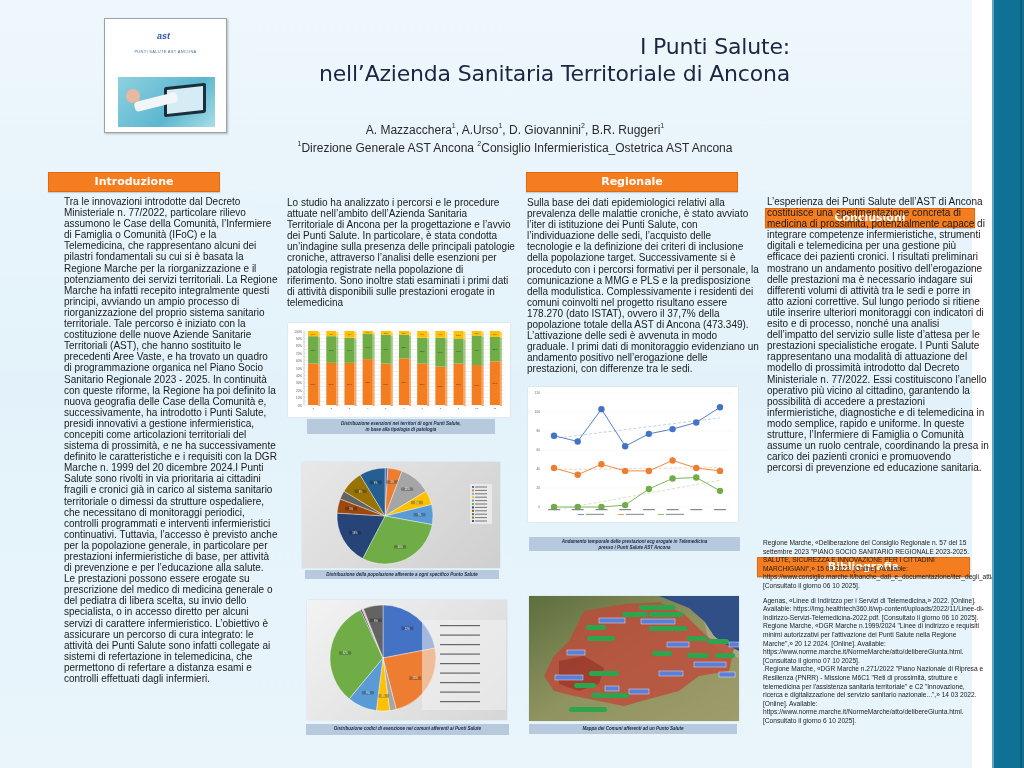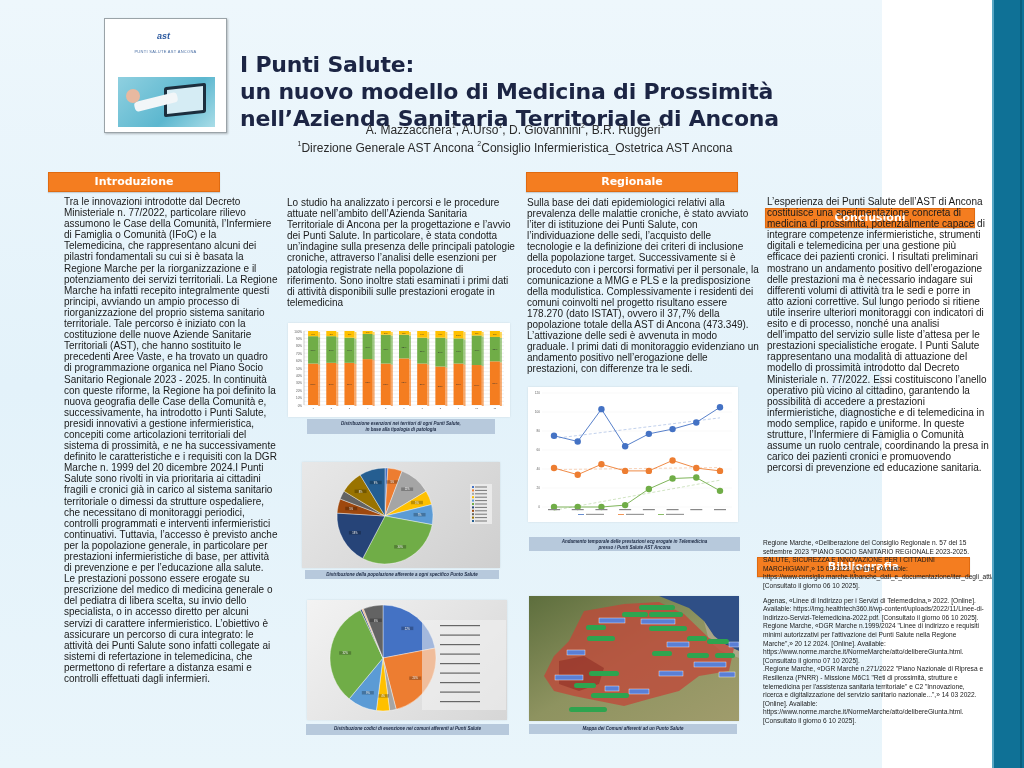--- a/index.html
+++ b/index.html
@@ -3,21 +3,21 @@
 <meta charset="utf-8">
 <style>
   * { box-sizing: border-box; margin: 0; padding: 0; }
   html, body { width: 1024px; height: 768px; overflow: hidden; }
   body {
     font-family: "Liberation Sans", sans-serif;
     background: #ffffff;
     position: relative;
   }
   .poster {
-    position: absolute; left: 0; top: 0; width: 882px; height: 768px;
+    position: absolute; left: 0; top: 0; width: 972px; height: 768px;
     background: linear-gradient(180deg, #eef7fc 0%, #e3f2fa 50%, #e9f5fb 100%);
   }
   .side-bar {
     position: absolute; left: 992px; top: 0; width: 32px; height: 768px;
     background: #0f7196;
     border-left: 2px solid #5aa7c4;
   }
   .side-bar .stripe { position: absolute; left: 26px; top: 0; width: 2px; height: 768px; background: #0b5e7e; }
 
   
@@ -32,22 +32,22 @@
     position: absolute; left: 13px; top: 58px; width: 97px; height: 50px;
     background: linear-gradient(135deg, #8fd0e0 0%, #5cb7cf 60%, #a9dde8 100%);
   }
   .cover .tablet { position: absolute; left: 46px; top: 8px; width: 42px; height: 30px; background: #1c2e3d; border-radius: 2px; transform: skewY(-6deg); }
   .cover .tablet::after { content: ""; position: absolute; left: 3px; top: 3px; right: 3px; bottom: 3px; background: #d5ecf4; }
   .cover .arm { position: absolute; left: 16px; top: 20px; width: 44px; height: 10px; background: #f2f6f8; border-radius: 4px; transform: rotate(-14deg); }
   .cover .hand { position: absolute; left: 8px; top: 12px; width: 14px; height: 14px; background: #e8b9a0; border-radius: 50%; }
 
   
   .title {
-    position: absolute; left: 240px; top: 51px; width: 550px; text-align: left;
-    font-family: "DejaVu Sans", sans-serif; font-weight: bold; color: #1c2544;
+    position: absolute; left: 240px; top: 33px; width: 550px; text-align: right;
+    font-family: "DejaVu Sans", sans-serif; font-weight: normal; color: #1c2544;
     font-size: 22px; line-height: 27px; letter-spacing: -0.2px;
   }
   .authors { position: absolute; left: 240px; top: 123px; width: 550px; text-align: center; font-size: 12px; color: #2a2a2a; }
   .affil { position: absolute; left: 240px; top: 141px; width: 550px; text-align: center; font-size: 12px; color: #2a2a2a; }
   sup { font-size: 7px; vertical-align: top; position: relative; top: -1px; }
 
   
   .sec-head {
     position: absolute; height: 20px; background: #f47d20;
     border: 1px solid #e06a10;
@@ -84,21 +84,20 @@
     <div class="ctitle">PUNTI SALUTE AST ANCONA</div>
     <div class="photo">
       <div class="tablet"></div>
       <div class="arm"></div>
       <div class="hand"></div>
     </div>
   </div>
 
   <div class="title">
     <div>I Punti Salute:</div>
-    <div>un nuovo modello di Medicina di Prossimità</div>
     <div>nell’Azienda Sanitaria Territoriale di Ancona</div>
   </div>
   <div class="authors">
     <span>A. Mazzacchera</span><sup>1</sup>,
     <span>A.Urso</span><sup>1</sup>,
     <span>D. Giovannini</span><sup>2</sup>,
     <span>B.R. Ruggeri</span><sup>1</sup>
   </div>
   <div class="affil">
     <sup>1</sup><span>Direzione Generale AST Ancona</span>

